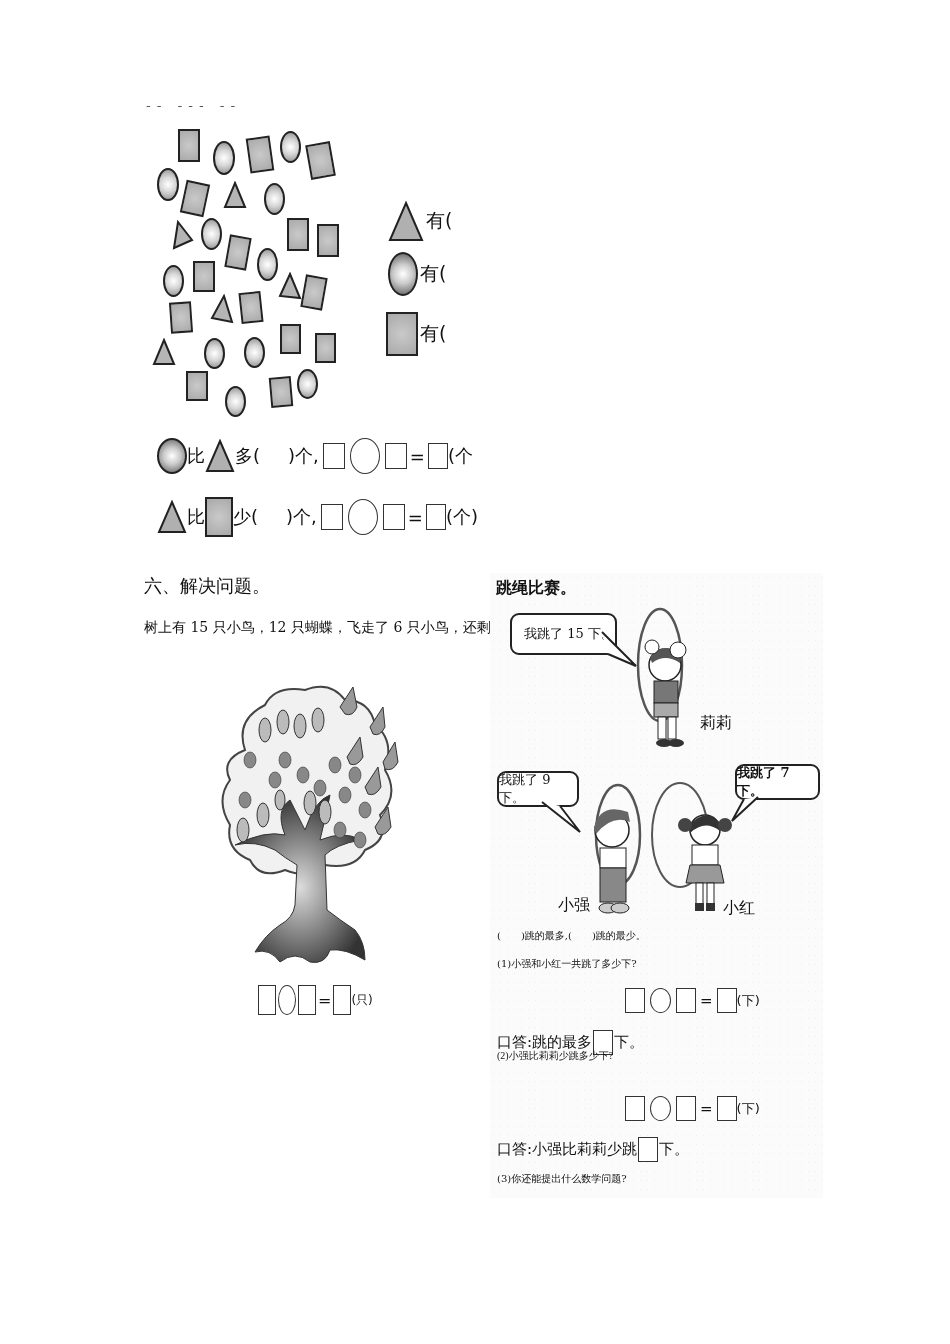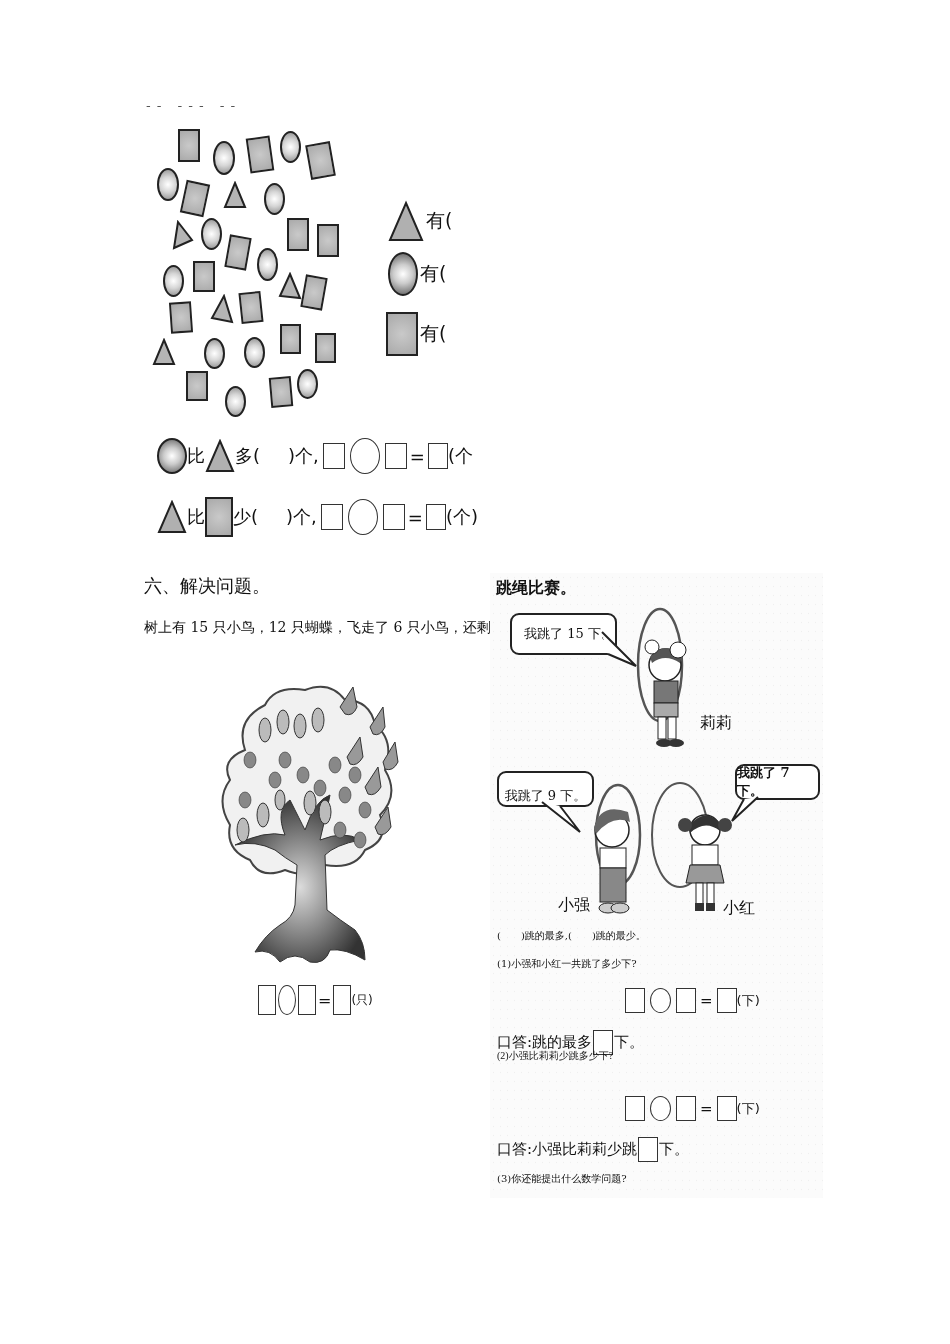--- a/index.html
+++ b/index.html
@@ -241,21 +241,21 @@
     <rect x="24" y="76" width="24" height="22" fill="#777" stroke="#222"></rect>
     <rect x="24" y="98" width="24" height="14" fill="#aaa" stroke="#222"></rect>
     <rect x="28" y="112" width="8" height="22" fill="#fff" stroke="#222"></rect>
     <rect x="38" y="112" width="8" height="22" fill="#fff" stroke="#222"></rect>
     <ellipse cx="34" cy="138" rx="8" ry="4" fill="#333"></ellipse>
       <ellipse cx="46" cy="138" rx="8" ry="4" fill="#333"></ellipse>
   </svg>
 </div>
 <div class="name-label" style="left:700px;top:713px;">莉莉</div>
 
-<div class="bubble" style="left:497px;top:771px;width:97px;height:36px;align-items:flex-end;">
+<div class="bubble" style="left:497px;top:771px;width:82px;height:36px;">
   <span>我跳了 9 下。</span>
 </div>
 <svg class="abs" style="left:540px;top:800px;" width="45" height="35">
     <polyline points="2,2 40,32 20,6" fill="#fff" stroke="#222" stroke-width="2"></polyline>
   </svg>
 
 <div class="bubble" style="left:735px;top:764px;width:85px;height:36px;font-weight:bold;">
   <span>我跳了 7 下。</span>
 </div>
 <svg class="abs" style="left:728px;top:795px;" width="40" height="30">

